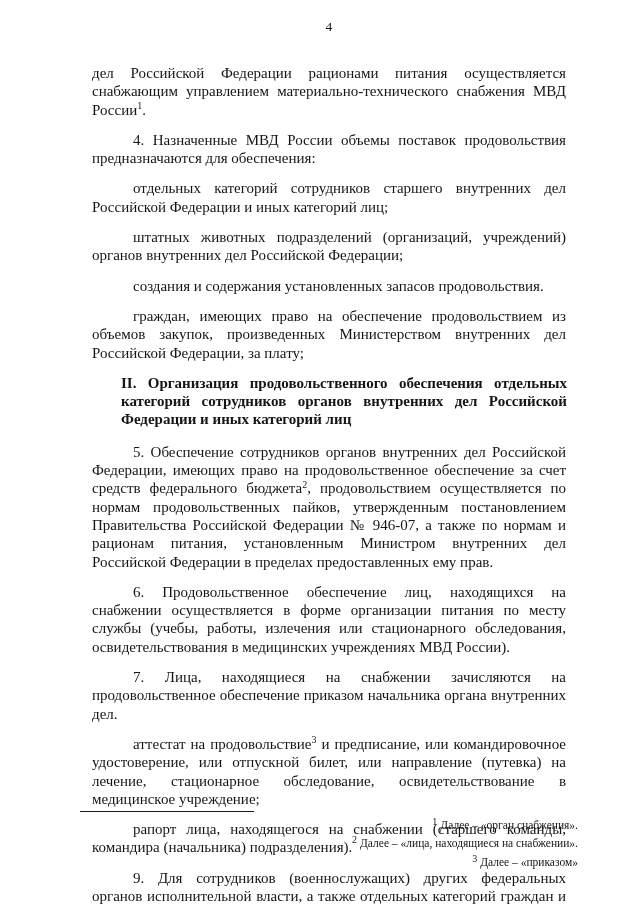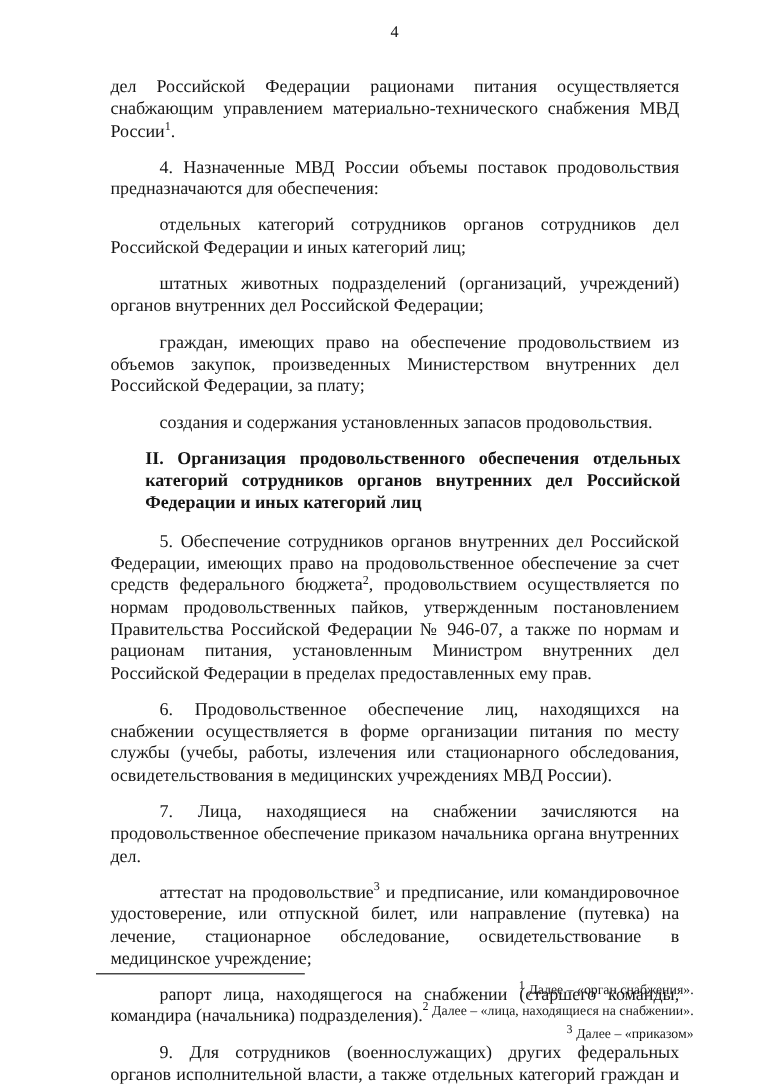--- a/index.html
+++ b/index.html
@@ -69,27 +69,27 @@
 <div class="sheet">
 
   <div class="pagenum">4</div>
 
   <div class="docbody">
 
     <p class="para noindent"><span>дел Российской Федерации рационами питания осуществляется снабжающим управлением материально-технического снабжения МВД России</span><span class="supref">1</span><span>.</span></p>
 
     <p class="para">4. Назначенные МВД России объемы поставок продовольствия предназначаются для обеспечения:</p>
 
-    <p class="para">отдельных категорий сотрудников органов сотрудников дел Российской Федерации и иных категорий лиц;</p>
+    <p class="para">отдельных категорий сотрудников старшего внутренних дел Российской Федерации и иных категорий лиц;</p>
 
     <p class="para">штатных животных подразделений (организаций, учреждений) органов внутренних дел Российской Федерации;</p>
 
+    <p class="para">создания и содержания установленных запасов продовольствия.</p>
+
     <p class="para">граждан, имеющих право на обеспечение продовольствием из объемов закупок, произведенных Министерством внутренних дел Российской Федерации, за плату;</p>
-
-    <p class="para">создания и содержания установленных запасов продовольствия.</p>
 
     <p class="heading">II. Организация продовольственного обеспечения отдельных категорий сотрудников органов внутренних дел Российской Федерации и иных категорий лиц</p>
 
     <p class="para"><span>5. Обеспечение сотрудников органов внутренних дел Российской Федерации, имеющих право на продовольственное обеспечение за счет средств федерального бюджета</span><span class="supref">2</span><span>, продовольствием осуществляется по нормам продовольственных пайков, утвержденным постановлением Правительства Российской Федерации № 946-07, а также по нормам и рационам питания, установленным Министром внутренних дел Российской Федерации в пределах предоставленных ему прав.</span></p>
 
     <p class="para">6. Продовольственное обеспечение лиц, находящихся на снабжении осуществляется в форме организации питания по месту службы (учебы, работы, излечения или стационарного обследования, освидетельствования в медицинских учреждениях МВД России).</p>
 
     <p class="para">7. Лица, находящиеся на снабжении зачисляются на продовольственное обеспечение приказом начальника органа внутренних дел.</p>
 
 

